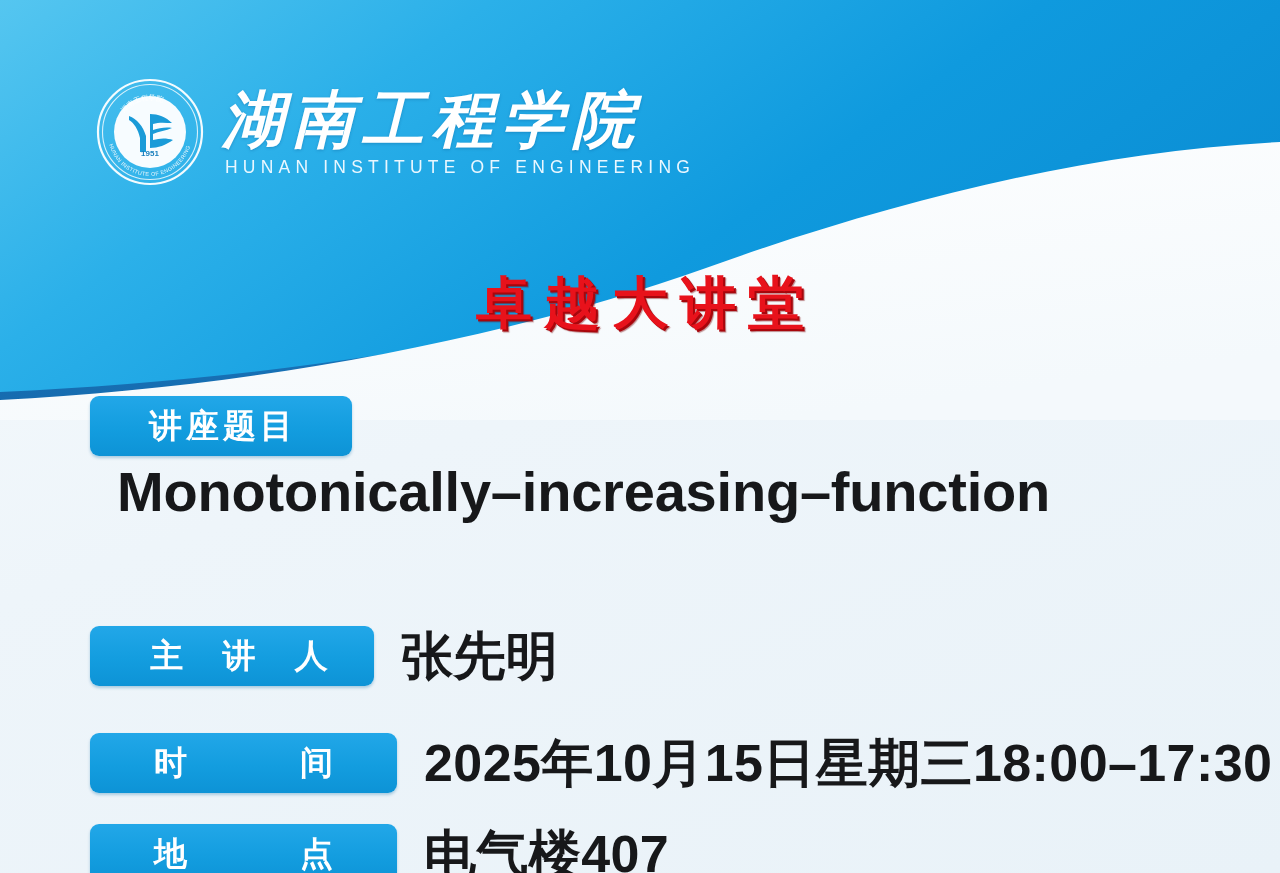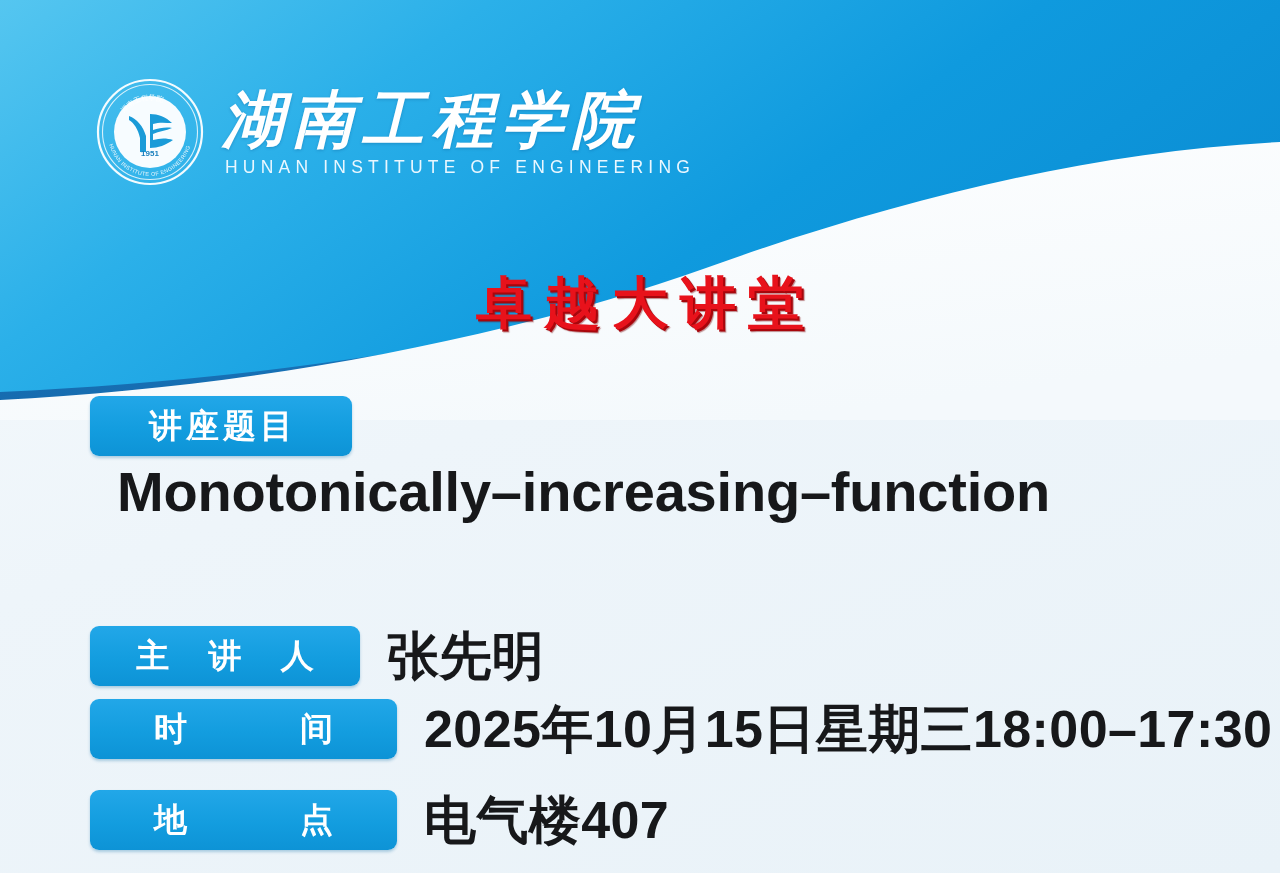--- a/index.html
+++ b/index.html
@@ -136,21 +136,21 @@
     height: 60px;
     line-height: 60px;
     letter-spacing: 4px;
     padding-left: 4px;
   }
   .chip-wide {
     width: 255px;
     height: 60px;
     line-height: 60px;
   }
-  .chip-speaker { letter-spacing: 15px; padding-left: 15px; text-align: center; }
+  .chip-speaker { letter-spacing: 15px; padding-left: 29px; text-align: center; }
   .chip-time    { letter-spacing: 52px; padding-left: 52px; }
   .chip-place   { letter-spacing: 52px; padding-left: 52px; }
 
   .value {
     font-family: "Liberation Sans", "DejaVu Sans", sans-serif;
     color: #17181a;
     font-weight: 700;
   }
   .value-title {
     margin-left: 27px;
@@ -163,21 +163,21 @@
   .value-plain {
     margin-left: 27px;
     font-size: 52px;
     line-height: 60px;
     letter-spacing: 0.4px;
     white-space: nowrap;
   }
 
   .row-title   { margin-top: 0; flex-direction: column; }
   .row-speaker { margin-top: 99px; }
-  .row-time    { margin-top: 13px; }
+  .row-time    { margin-top: 47px; }
   .row-place   { margin-top: 31px; }
 </style>
 </head>
 <body>
 
 <div id="poster">
 
   <div id="header-art">
     <svg viewBox="0 0 1280 420" xmlns="http://www.w3.org/2000/svg" aria-hidden="true">
       <defs>

